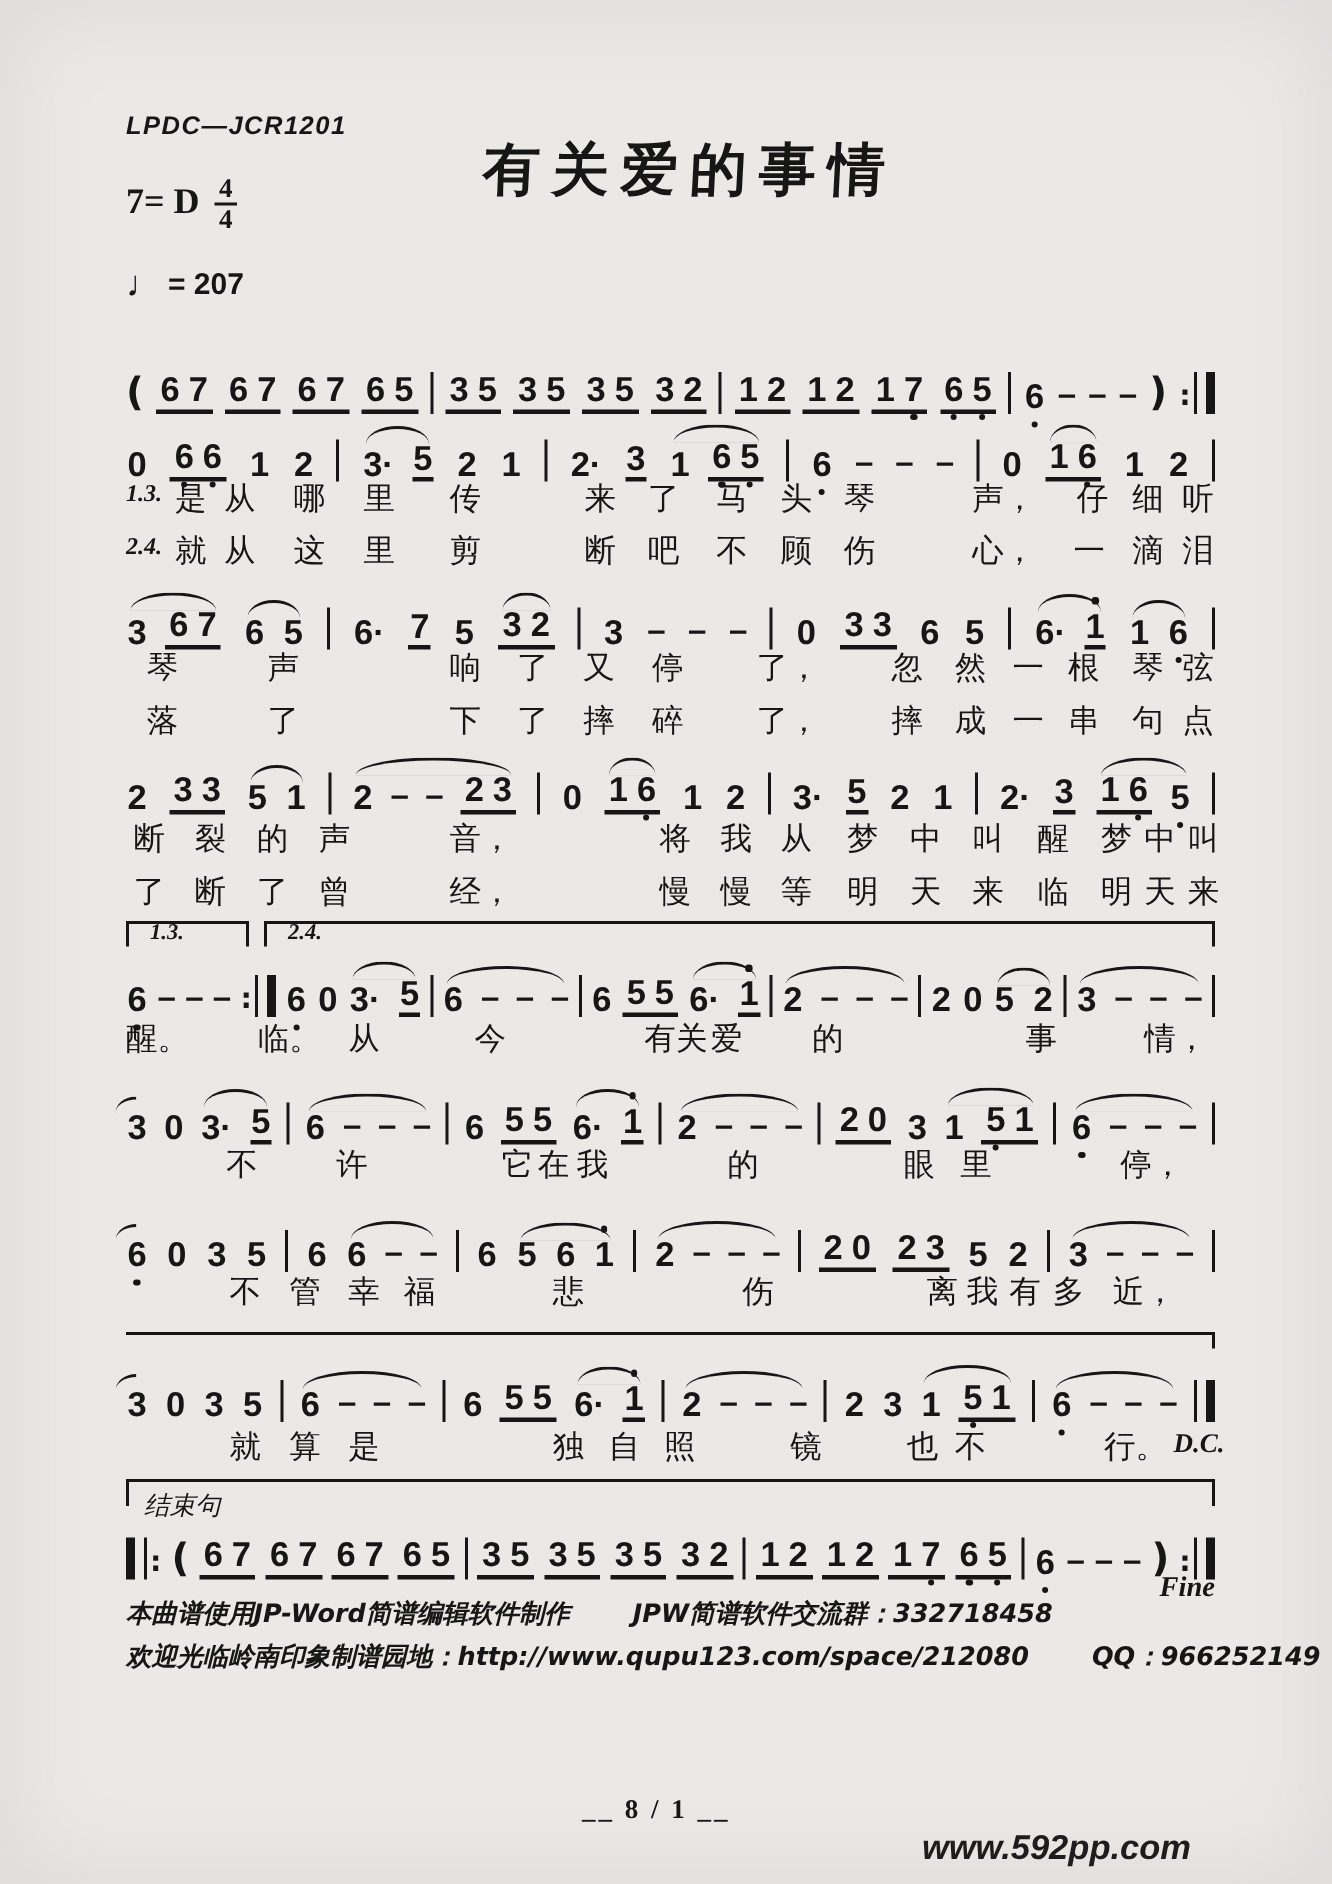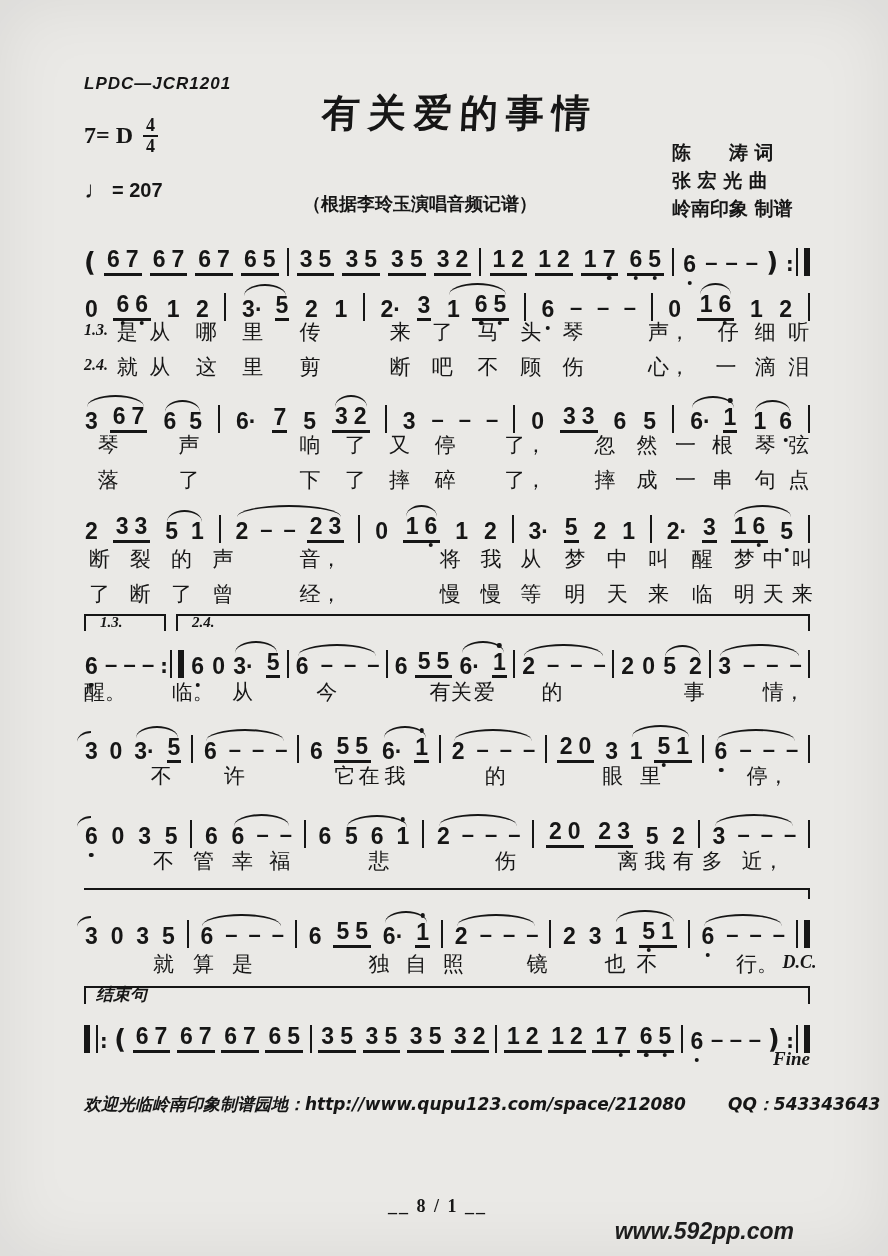--- a/index.html
+++ b/index.html
@@ -51,21 +51,21 @@
   .dc{font-style:italic;font-family:"Liberation Serif",serif;font-weight:700;font-size:18px;top:2px;}
   
   .overlay{position:absolute;left:84px;width:726px;}
   .vbox{position:absolute;top:0;height:15px;border-top:2px solid #161616;}
   .vbox .vlabel{position:absolute;left:14px;top:-1px;font-style:italic;font-family:"Liberation Serif",serif;
                 font-size:15px;font-weight:700;background:transparent;line-height:1;}
   .v1{left:0;width:78px;border-left:2px solid #161616;border-right:2px solid #161616;}
   .v2{left:92px;right:0;width:auto;border-left:2px solid #161616;border-right:2px solid #161616;}
   .oline{border-top:2px solid #161616;border-right:2px solid #161616;height:9px;}
   .ebracket{border-top:2px solid #161616;border-left:2px solid #161616;border-right:2px solid #161616;height:16px;}
-  .elabel{position:absolute;left:12px;top:0;font-style:italic;font-size:17px;font-weight:700;line-height:1;}
+  .elabel{position:absolute;left:12px;top:10px;font-style:italic;font-size:17px;font-weight:400;line-height:1;}
   .fine{position:absolute;left:84px;width:726px;text-align:right;font-family:"Liberation Serif",serif;
         font-style:italic;font-weight:700;font-size:19px;}
   
   .fline{position:absolute;left:84px;font-style:italic;font-weight:700;font-size:17px;white-space:nowrap;}
   .fgap{display:inline-block;width:42px;}
   .pagenum{position:absolute;left:388px;top:1196px;font-family:"Liberation Serif",serif;
            font-weight:700;font-size:18px;letter-spacing:2px;}
   .site{position:absolute;right:94px;top:1218px;font-style:italic;font-weight:700;font-size:23px;
         font-family:"Liberation Sans",sans-serif;color:#1d1d1d;}
 </style>
@@ -83,27 +83,21 @@
       <span class="den">4</span>
     </span>
   </div>
 
   <div class="tempo">
     <span class="glyph">♩</span>
     <span>= 207</span>
   </div>
 
   <div class="title">有关爱的事情</div>
-  <div class="source">（根据李玲玉演唱音频记谱）</div>
-
-  <div class="credits">
-    <div>陈　　涛 词</div>
-    <div>张 宏 光 曲</div>
-    <div>岭南印象 制谱</div>
-  </div>
+
 
   <div id="score">
       <div class="mline" style="top: 232px;">
         <span class="paren">(</span>
         <span class="beam">
           <span class="nt">6</span>
           <span class="nt">7</span>
         </span>
         <span class="beam">
           <span class="nt">6</span>
@@ -725,19 +719,22 @@
         <span class="dash">–</span>
         <span class="paren">)</span>
         <span class="rep">
           <span class="rdots">:</span>
           <span class="barend"></span>
         </span>
       </div>
       <div class="fine" style="top: 1048px;">Fine</div>
     </div>
 
+  <div class="fline" style="top:1064px;">
+    <span>本曲谱使用JP-Word简谱编辑软件制作</span><span class="fgap"></span><span>JPW简谱软件交流群：332718458</span>
+  </div>
   <div class="fline" style="top:1093px;">
-    <span>欢迎光临岭南印象制谱园地：http://www.qupu123.com/space/212080</span><span class="fgap"></span><span>QQ：543343643</span>
+    <span>欢迎光临岭南印象制谱园地：http://www.qupu123.com/space/212080</span><span class="fgap"></span><span>QQ：966252149</span>
   </div>
 
   <div class="pagenum">__ 8 / 1 __</div>
   <div class="site">www.592pp.com</div>
 </div>
 
 </body></html>

